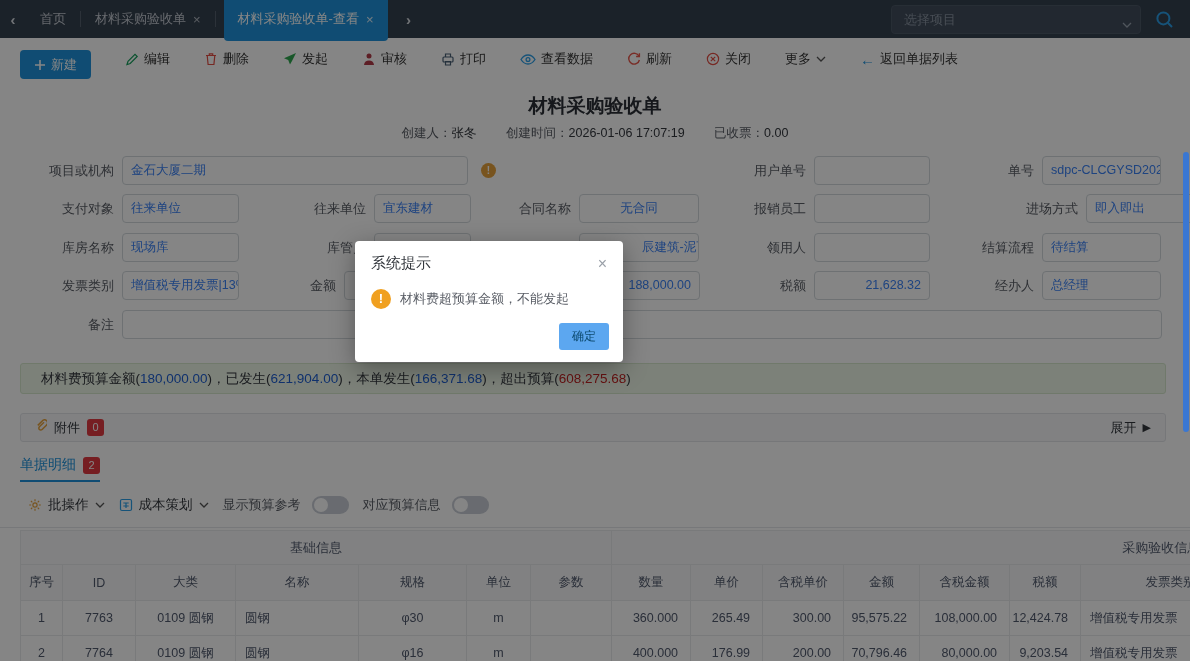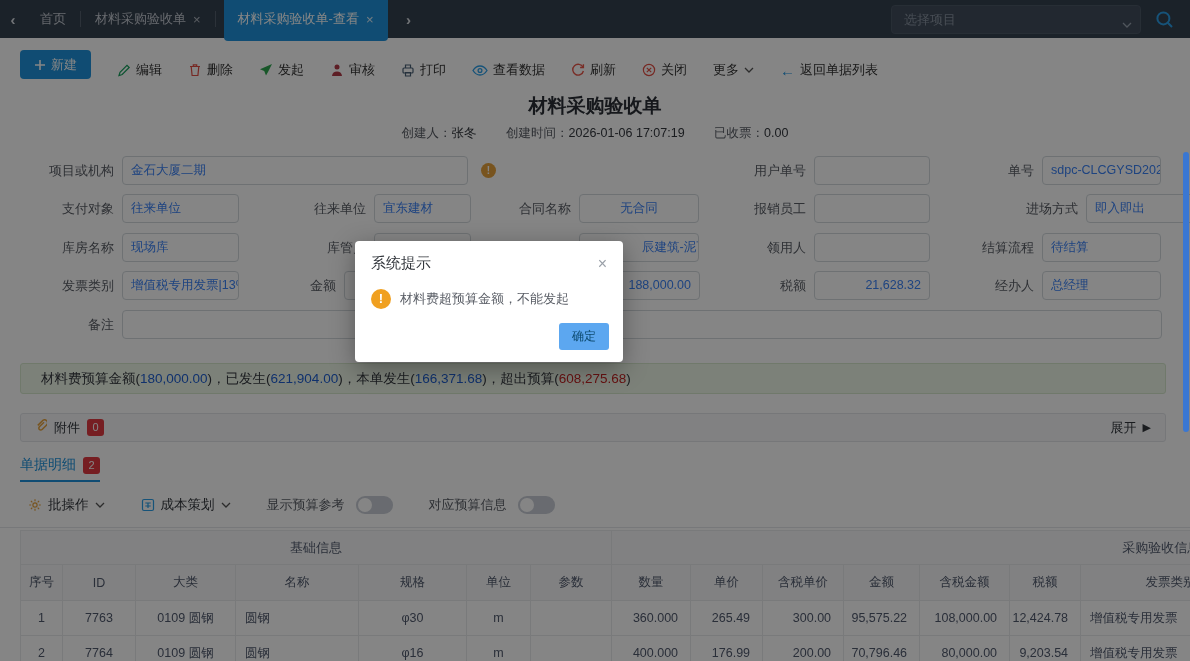--- a/index.html
+++ b/index.html
@@ -17,21 +17,21 @@
   .tb-x { font-size:13px; opacity:.85; }
   .tb-spacer { flex:1; }
   .proj-wrap { position:relative; width:250px; height:29px; margin-right:14px; }
   .proj-select { width:100%; height:29px; background:#414d5c; border:1px solid #4c5867; border-radius:4px;
                  color:#c4cad2; padding:0 26px 0 12px; font-size:13px; outline:none; }
   .proj-select::placeholder { color:#8a94a2; }
   .proj-caret { position:absolute; right:9px; top:11px; color:#9aa4b0; }
   .tb-search { margin-right:16px; cursor:pointer; display:flex; }
 
   
-  .toolbar { position:absolute; top:50px; left:20px; right:20px; display:flex; align-items:flex-end; gap:26px; }
+  .toolbar { position:absolute; top:50px; left:20px; right:20px; display:flex; align-items:flex-start; gap:34px; }
   .btn-primary { display:flex; align-items:center; gap:5px; background:#1f93dd; color:#fff; border:none;
                  height:29px; padding:0 14px; border-radius:4px; font-size:13px; cursor:pointer; }
   .tbtn { display:flex; align-items:center; gap:5px; color:#333; font-size:13px; cursor:pointer; white-space:nowrap; }
   .tbtn svg { display:block; }
   .back-arrow { color:#1f93dd; font-size:15px; font-weight:bold; }
 
   
   .doc-title { position:absolute; top:93px; left:0; width:100%; text-align:center;
                font-size:19px; font-weight:bold; color:#2b2f36; }
   .doc-meta { position:absolute; top:125px; left:0; width:100%; text-align:center; font-size:12.5px; color:#5a5e66; }
@@ -65,21 +65,21 @@
            font-size:11px; line-height:17px; text-align:center; margin-left:7px; padding:0 3px; }
   .attach-sp { flex:1; }
   .expand { color:#33373d; cursor:pointer; display:flex; align-items:center; gap:6px; }
   .tri { font-size:11px; }
 
   
   .detail-tab { position:absolute; top:456px; left:20px; display:flex; align-items:center;
                 color:#1f93dd; font-size:14px; padding-bottom:6px; border-bottom:2px solid #1f93dd; cursor:pointer; }
 
   
-  .batchbar { position:absolute; top:496px; left:28px; display:flex; align-items:flex-start; gap:36px; }
+  .batchbar { position:absolute; top:496px; left:28px; display:flex; align-items:flex-start; gap:14px; }
   .bitem { display:flex; align-items:center; gap:6px; cursor:pointer; color:#33373d; font-size:13.5px; }
   .tgl-label { color:#5a5e66; font-size:13px; }
   .tgl { width:37px; height:18px; border-radius:9px; background:#c9ced6; position:relative; margin-left:5px; cursor:pointer; }
   .tgl::after { content:""; position:absolute; left:2px; top:2px; width:14px; height:14px; border-radius:50%; background:#fff; }
   .batch-divider { position:absolute; top:527px; left:0; width:1190px; height:1px; background:#e4e7ea; }
 
   
   .tablewrap { position:absolute; top:530px; left:20px; width:1170px; height:131px; overflow:hidden; }
   table { border-collapse:collapse; table-layout:fixed; width:1240px; }
   th,td { border:1px solid #e8eaec; font-weight:normal; font-size:12.5px; color:#515a6e; overflow:hidden; white-space:nowrap; }

